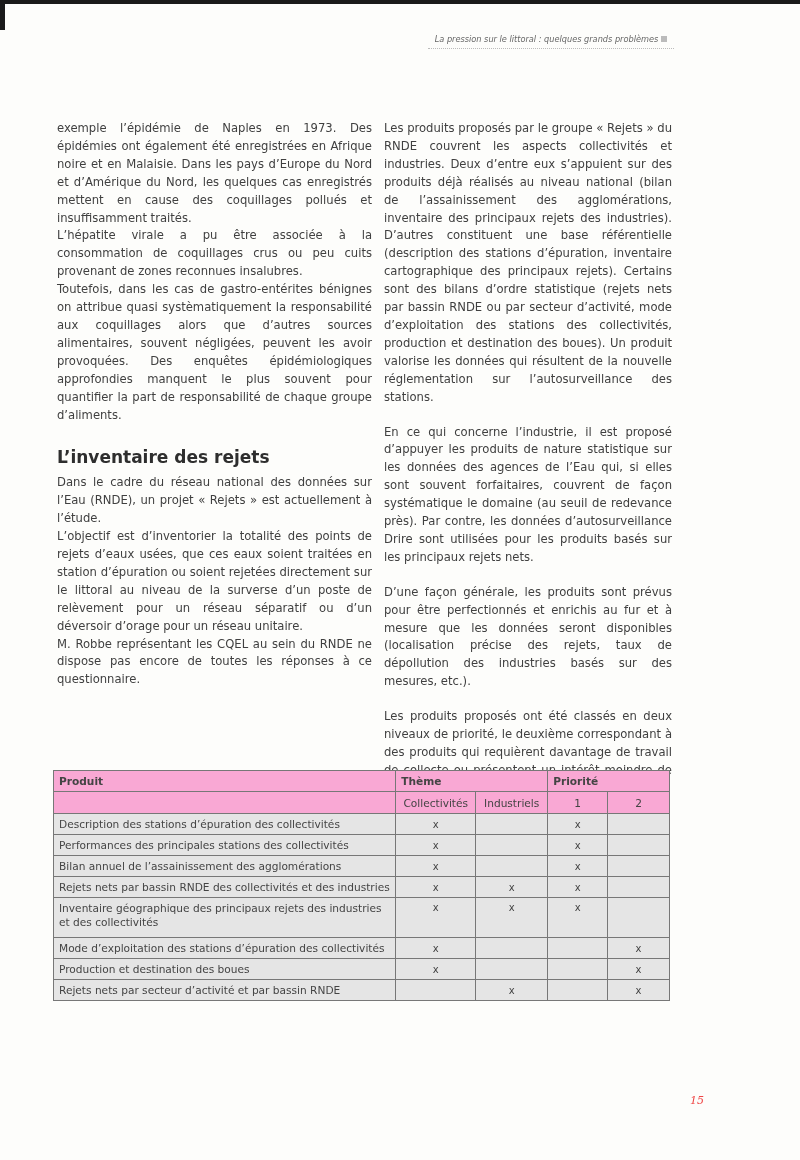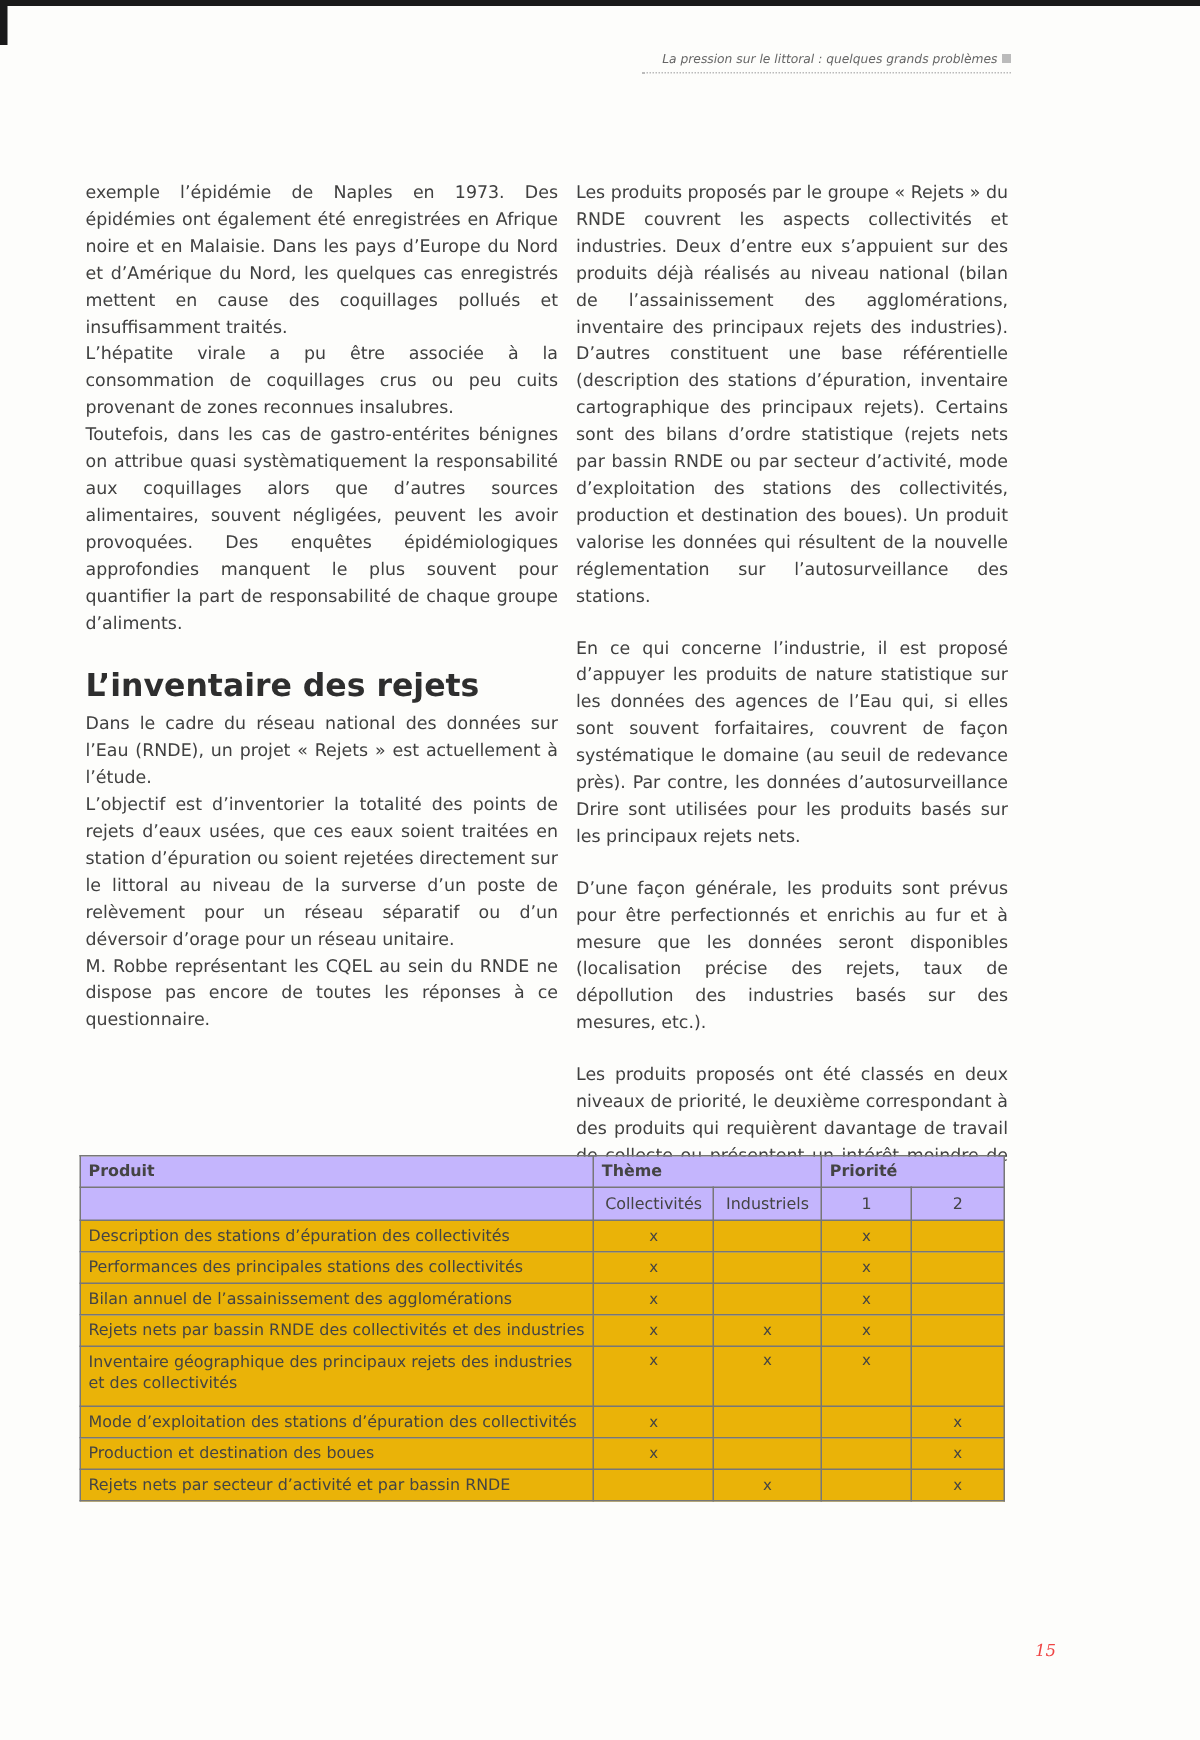--- a/index.html
+++ b/index.html
@@ -6,45 +6,45 @@
   body {
     width: 800px; height: 1160px; position: relative; overflow: hidden;
     background: #fdfdfb;
     font-family: "DejaVu Sans", sans-serif;
     color: #3a3a3a;
   }
   .top-edge { position: absolute; left: 0; top: 0; width: 800px; height: 4px; background: #1a1a1a; }
   .left-edge { position: absolute; left: 0; top: 0; width: 5px; height: 30px; background: #1a1a1a; }
   .running-head {
     position: absolute; left: 428px; top: 34px; width: 246px;
-    font-size: 8.2px; font-style: italic; color: #666; text-align: right;
+    font-size: 8.2px; font-style: italic; color: #666; text-align: center;
     white-space: nowrap;
   }
   .running-head .sq { display: inline-block; width: 6px; height: 6px; background: #bbb; margin-left: 3px; vertical-align: 0; }
   .running-rule { position: absolute; left: 428px; top: 48px; width: 246px; border-top: 1px dotted #bbb; }
 
   .col { position: absolute; top: 120px; width: 315px; font-size: 11.6px; line-height: 17.9px; text-align: justify; color: #404040; }
   .col-left { left: 57px; }
   .col-right { left: 384px; width: 288px; }
   .col p { margin: 0; }
   .col p.gap { margin-top: 17px; }
   h2.section {
-    font-size: 21px; font-weight: bold; color: #2e2e2e; margin: 22px 0 6px 0; line-height: 22px;
+    font-size: 17px; font-weight: bold; color: #2e2e2e; margin: 22px 0 6px 0; line-height: 22px;
   }
 
   table.prod {
     position: absolute; left: 53px; top: 770px; width: 617px;
     border-collapse: collapse; font-size: 10.6px; color: #444;
   }
   table.prod td, table.prod th { border: 1px solid #777; padding: 0 5px; height: 20px; }
-  table.prod thead th { background: #c4b5fd; font-weight: bold; }
+  table.prod thead th { background: #f9a8d4; font-weight: bold; }
   table.prod thead tr.sub th { font-weight: normal; text-align: center; height: 21px; }
   table.prod th.h-prod { text-align: left; }
   table.prod th.h-theme, table.prod th.h-prio { text-align: left; }
-  table.prod tbody td { background: #eab308; }
+  table.prod tbody td { background: #e5e5e5; }
   table.prod tbody td.c { text-align: center; font-size: 10px; }
   table.prod tbody tr.tall td { height: 36px; vertical-align: top; padding-top: 3px; line-height: 14px; }
   .page-number {
     position: absolute; left: 690px; top: 1094px; font-size: 11px; font-style: italic; color: #ef4444;
     font-family: "DejaVu Serif", serif;
   }
 </style>
 </head>
 <body>
 

